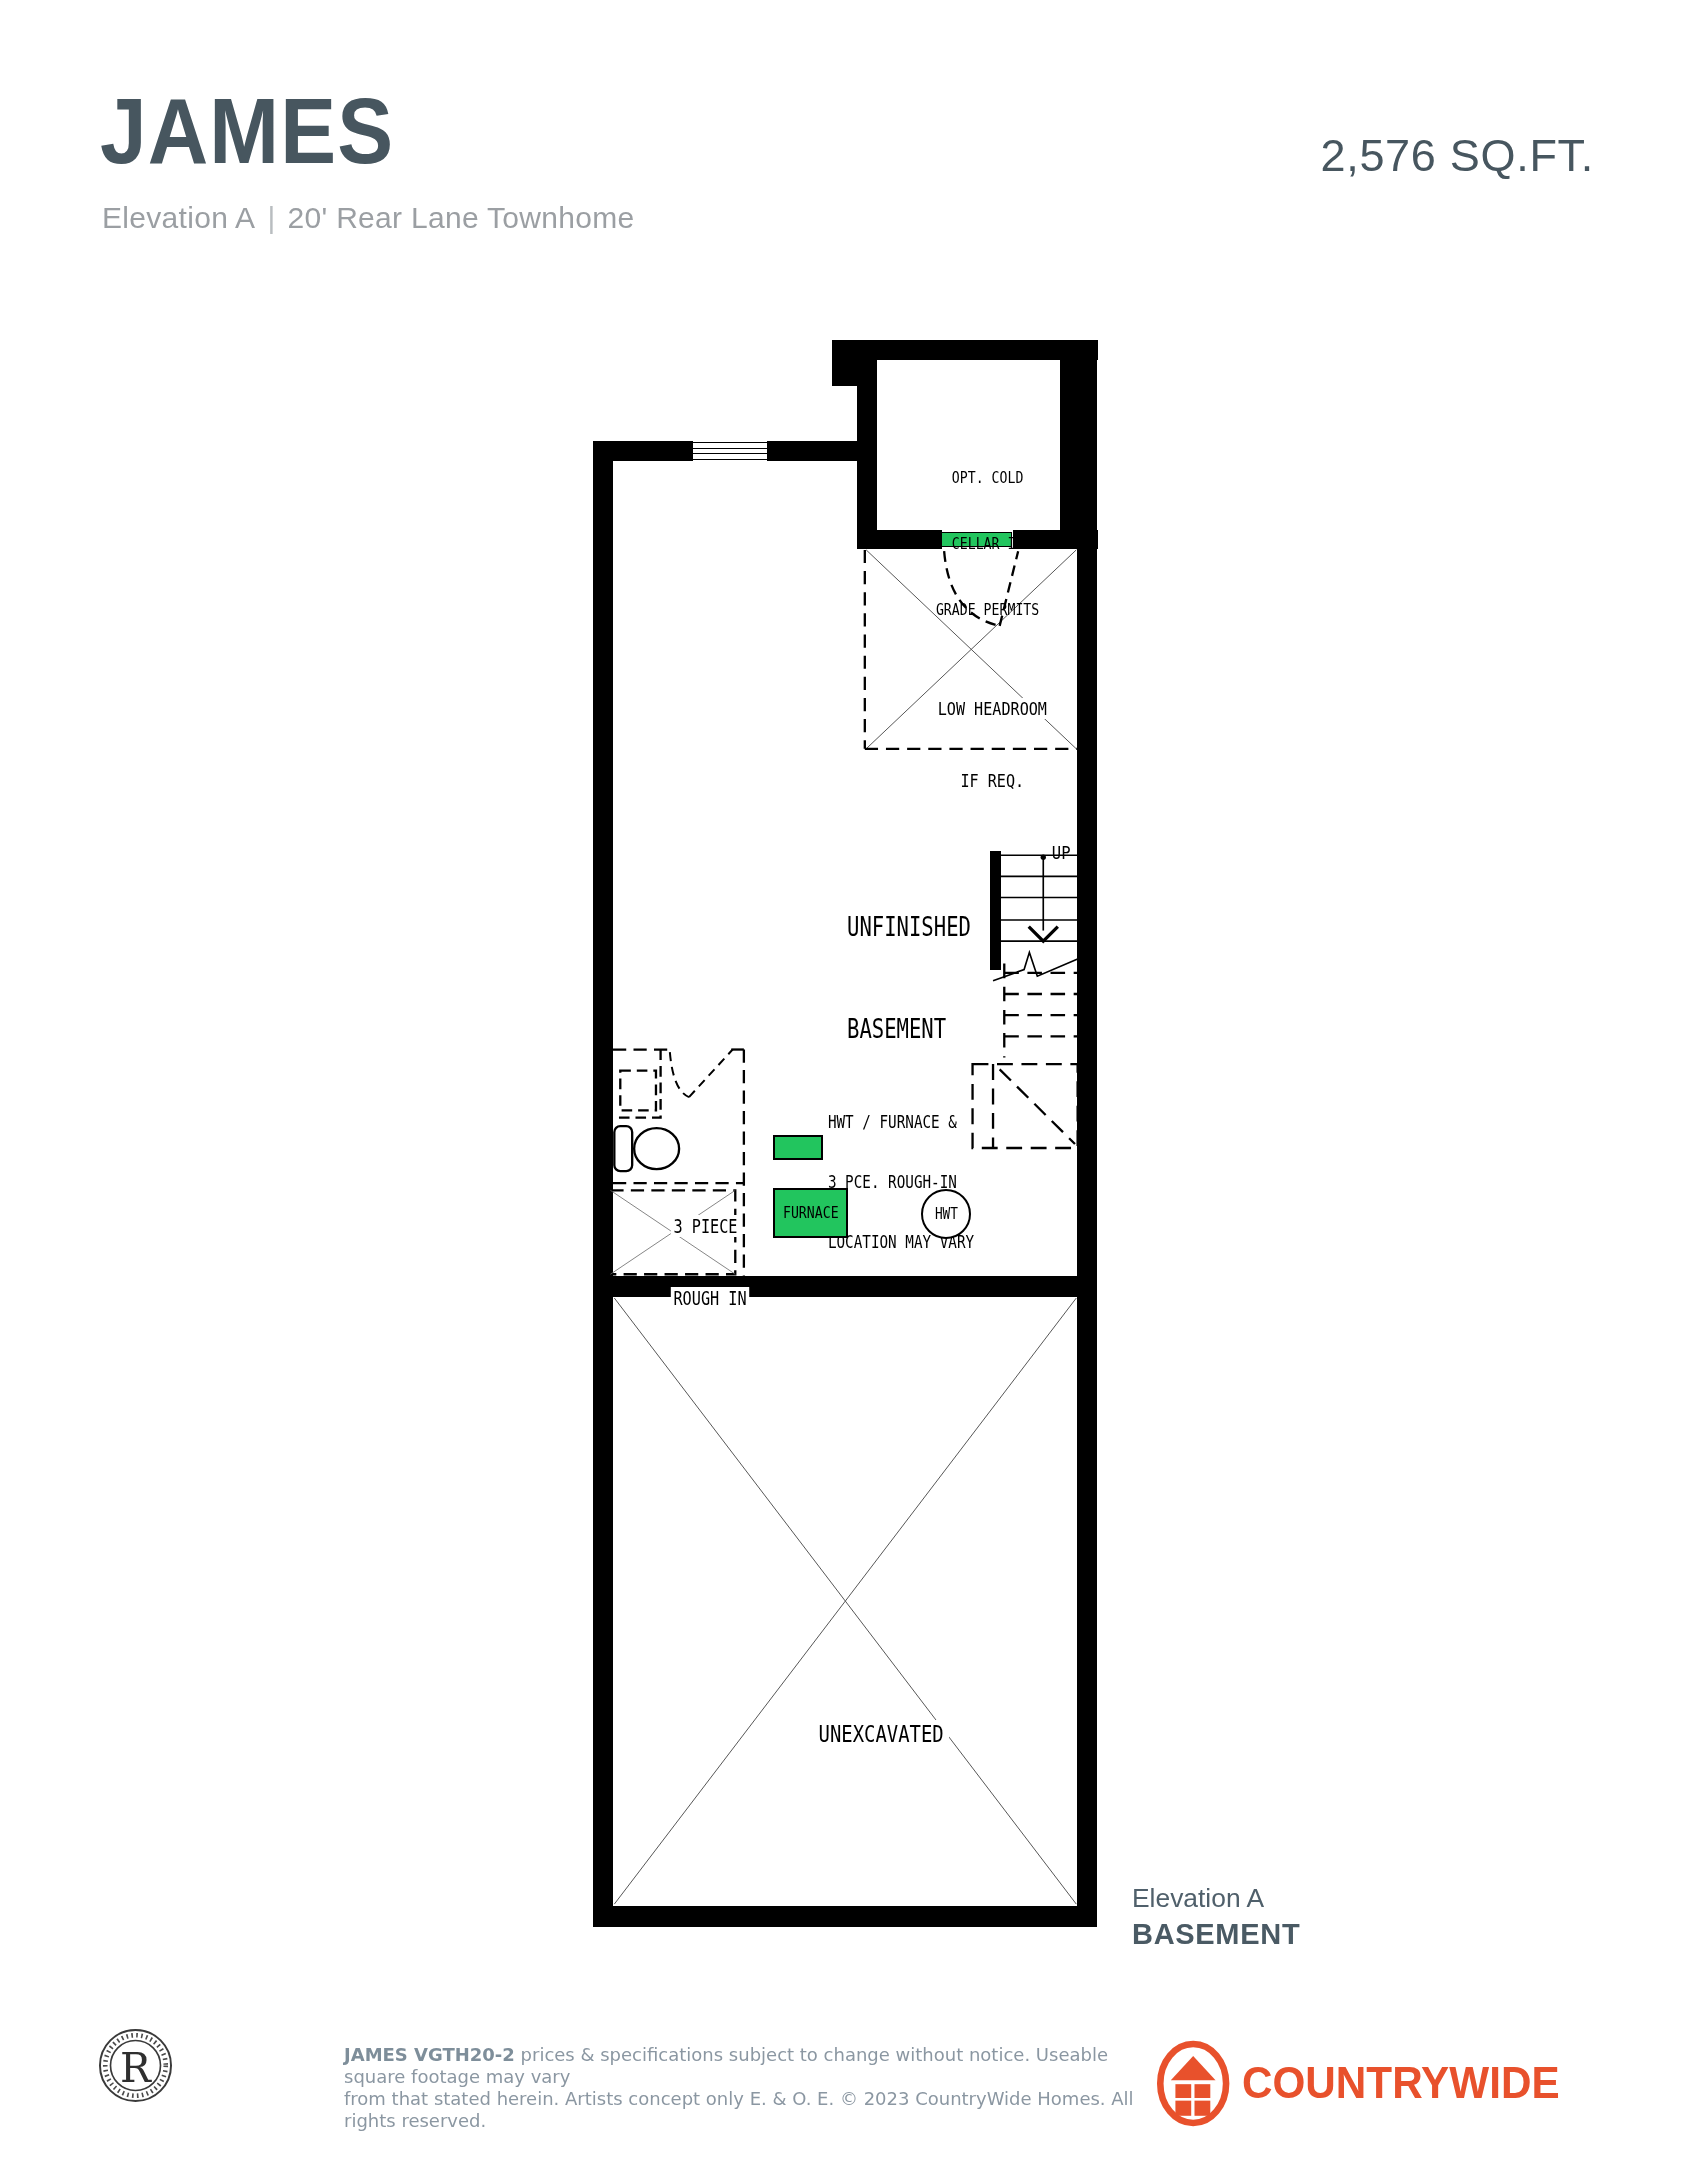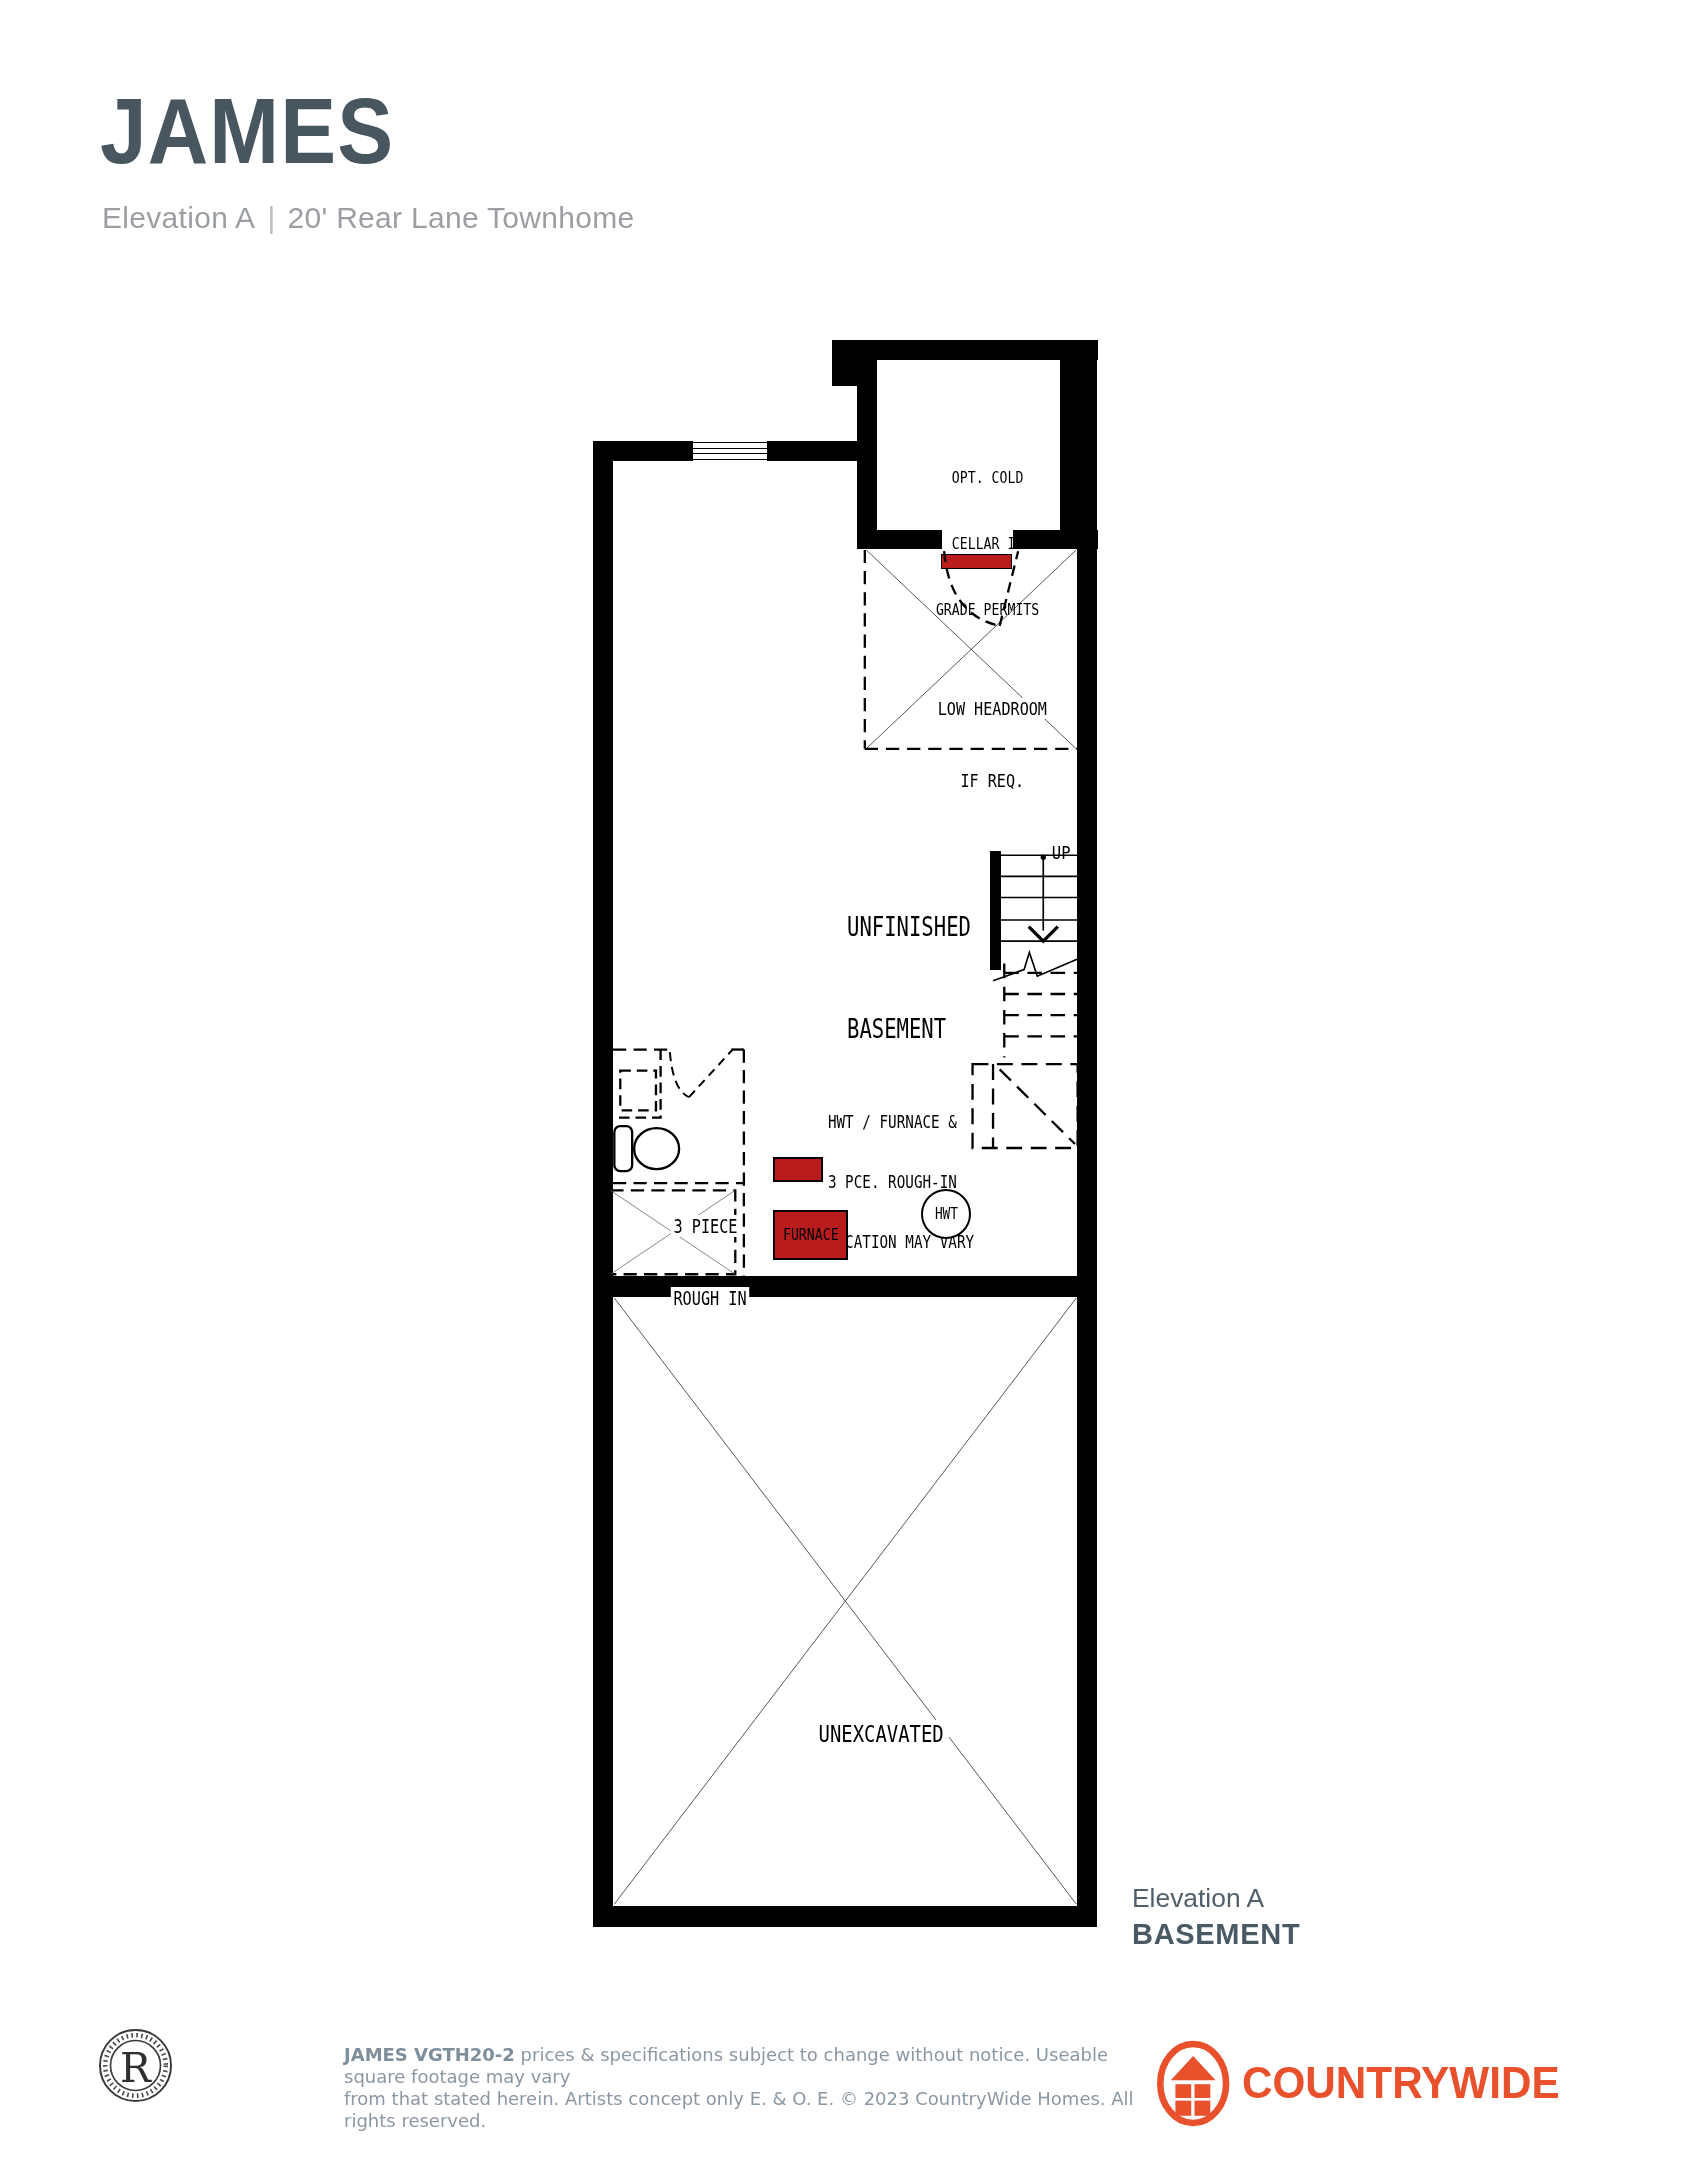--- a/index.html
+++ b/index.html
@@ -25,21 +25,21 @@
     position:absolute;left:102px;top:200px;font-size:30px;font-weight:400;
     color:var(--subtitle-gray);letter-spacing:0.3px;line-height:1.2;
   }
   .subtitle .sep{color:#b9bdc0;padding:0 12px;font-weight:300;}
   .sqft{
     position:absolute;left:1256px;top:130px;width:338px;text-align:right;
     font-size:45px;font-weight:400;color:var(--slate);letter-spacing:0.7px;
   }
   
   .wall{position:absolute;background:var(--ink);}
-  .box{position:absolute;border:2px solid var(--ink);background:#b91c1c;margin-top:22px;}
+  .box{position:absolute;border:2px solid var(--ink);background:#22c55e;}
   .circle{position:absolute;border:2px solid var(--ink);border-radius:50%;background:#fff;
     display:flex;align-items:center;justify-content:center;}
   .cad{
     position:absolute;font-family:"DejaVu Sans Mono","Liberation Mono",monospace;
     color:var(--ink);white-space:pre;line-height:1.3;
   }
   .cad .inner{display:inline-block;}
   .scale84{transform:scaleX(0.84);transform-origin:center top;}
   .scale80{transform:scaleX(0.80);transform-origin:center top;}
   .scale78L{transform:scaleX(0.78);transform-origin:left top;}
@@ -71,20 +71,21 @@
 </style>
 </head>
 <body>
 
 <div id="page">
 
   <div class="title">JAMES</div>
   <div class="subtitle">
     <span>Elevation A</span><span class="sep">|</span><span>20' Rear Lane Townhome</span>
   </div>
+  <div class="sqft">2,576 SQ.FT.</div>
 
   <div class="wall" style="left:832px;top:340px;width:266px;height:20px;"></div>
   <div class="wall" style="left:832px;top:340px;width:25px;height:46px;"></div>
   <div class="wall" style="left:857px;top:357px;width:20px;height:192px;"></div>
   <div class="wall" style="left:1060px;top:340px;width:37px;height:208px;"></div>
   <div class="wall" style="left:857px;top:530px;width:85px;height:18.5px;"></div>
   <div class="wall" style="left:1013px;top:530px;width:85px;height:18.5px;"></div>
   <div class="box" style="left:941px;top:532px;width:71px;height:15px;border-width:1.3px;"></div>
 
   <div class="wall" style="left:593px;top:441px;width:100px;height:20px;"></div>

